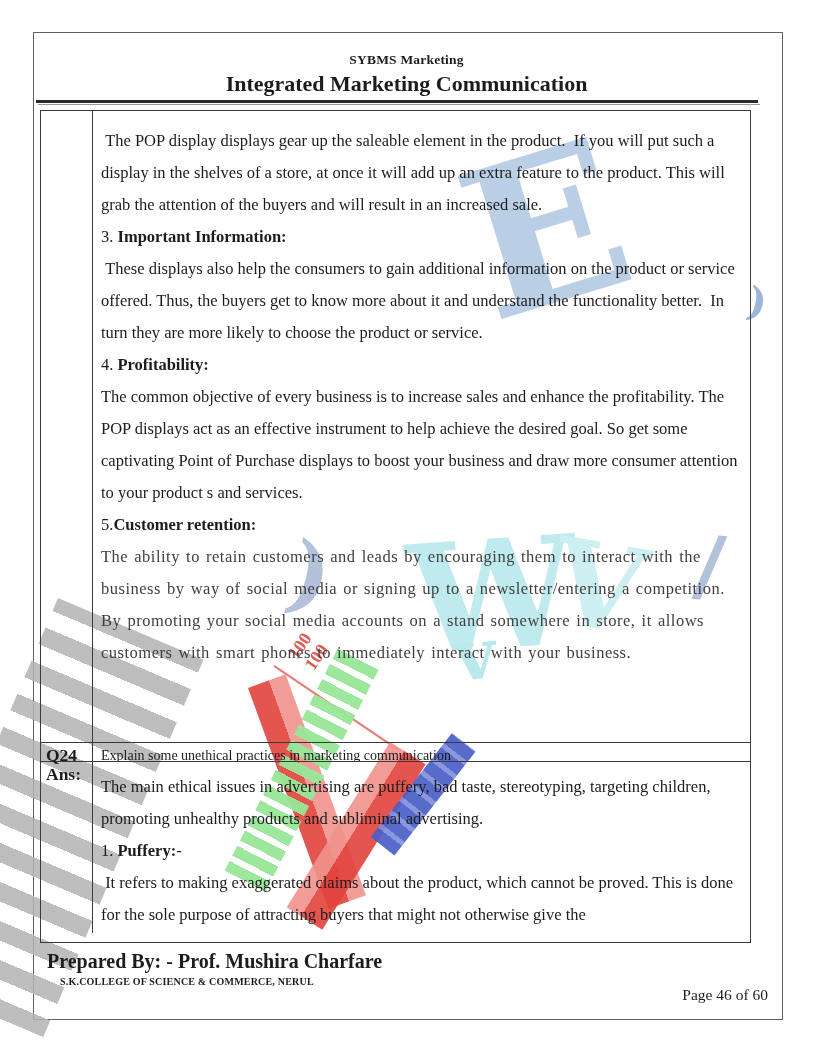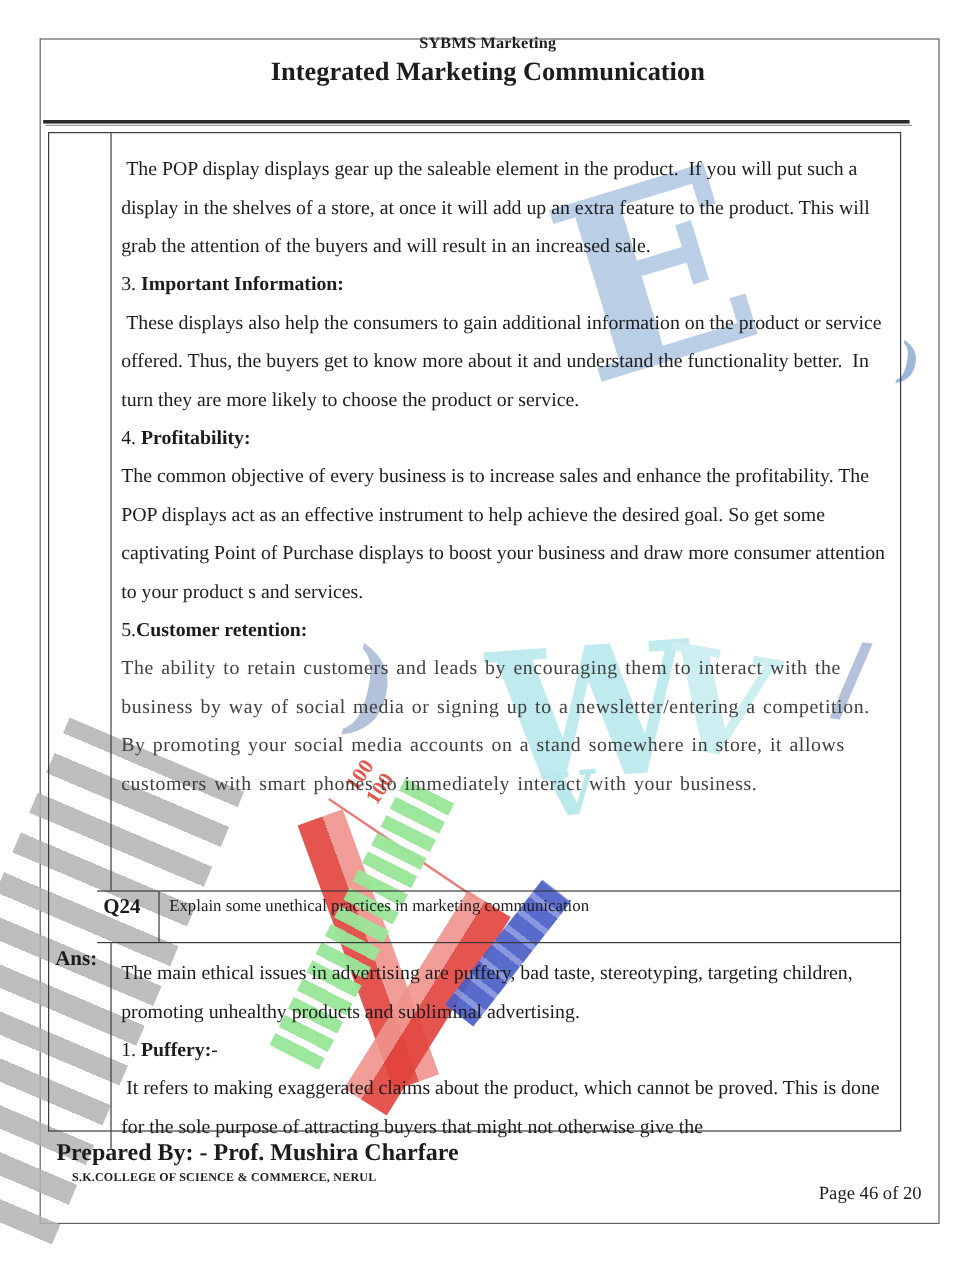--- a/index.html
+++ b/index.html
@@ -57,34 +57,34 @@
     opacity:.92;
   }
   .wm-green-band{
     left:338px;top:648px;width:46px;height:250px;
     transform:rotate(27deg);transform-origin:top left;
     background:repeating-linear-gradient(0deg,#98e698 0 11px,rgba(0,0,0,0) 11px 17px);
     opacity:.95;
   }
   
   .content{position:relative;z-index:2;}
-  .hdr{position:absolute;left:36px;top:28px;width:741px;text-align:center;}
+  .hdr{position:absolute;left:36px;top:52px;width:741px;text-align:center;}
   .hdr-course{font-size:13.5px;font-weight:bold;letter-spacing:.2px;}
   .hdr-title{font-size:22px;font-weight:bold;margin-top:3px;}
   .hdr-rule{position:absolute;left:36px;top:100px;width:722px;height:3px;background:#2b2b2b;}
   .hdr-rule2{position:absolute;left:38px;top:104px;width:722px;height:1px;background:#9a9a9a;}
 
   .qa-table{
     position:absolute;left:40px;top:110px;width:711px;height:833px;
     border:1.5px solid #3a3a3a;
     box-sizing:border-box;
   }
   .row{display:flex;box-sizing:border-box;}
   .row-body{height:631px;}
-  .row-q{height:44px;border-top:1.5px solid #3a3a3a;border-bottom:1.5px solid #3a3a3a;margin-left:40px;}
+  .row-q{height:20px;border-top:1.5px solid #3a3a3a;border-bottom:1.5px solid #3a3a3a;}
   .row-ans{height:171px;}
   .cell-label{
     width:52px;flex:0 0 52px;border-right:1.5px solid #3a3a3a;
     box-sizing:border-box;font-weight:bold;font-size:17.5px;
     padding:2px 0 0 5px;
   }
   .cell-main{flex:1;box-sizing:border-box;padding:14px 9px 0 8px;overflow:hidden;}
   .row-q .cell-main{padding:0 0 0 8px;font-size:14px;line-height:26px;}
   .row-ans .cell-main{padding-top:9px;}
   .para{margin:0;font-size:16.5px;line-height:32px;white-space:pre-wrap;}
@@ -163,16 +163,16 @@
         <div class="cell-main">
           <p class="para">The main ethical issues in advertising are puffery, bad taste, stereotyping, targeting children, promoting unhealthy products and subliminal advertising.</p>
           <p class="para"><span class="head"><span>1. </span><b>Puffery:</b><span>-</span></span><span> It refers to making exaggerated claims about the product, which cannot be proved. This is done for the sole purpose of attracting buyers that might not otherwise give the</span></p>
         </div>
       </div>
 
     </div>
 
     <div class="footer-prepared">Prepared By: - Prof. Mushira Charfare</div>
     <div class="footer-college">S.K.COLLEGE OF SCIENCE &amp; COMMERCE, NERUL</div>
-    <div class="footer-page"><span>Page</span>&nbsp;<b>46</b>&nbsp;<span>of</span>&nbsp;<b>20</b></div>
+    <div class="footer-page"><span>Page</span>&nbsp;<b>46</b>&nbsp;<span>of</span>&nbsp;<b>60</b></div>
 
   </div>
 </div>
 
 </body></html>

